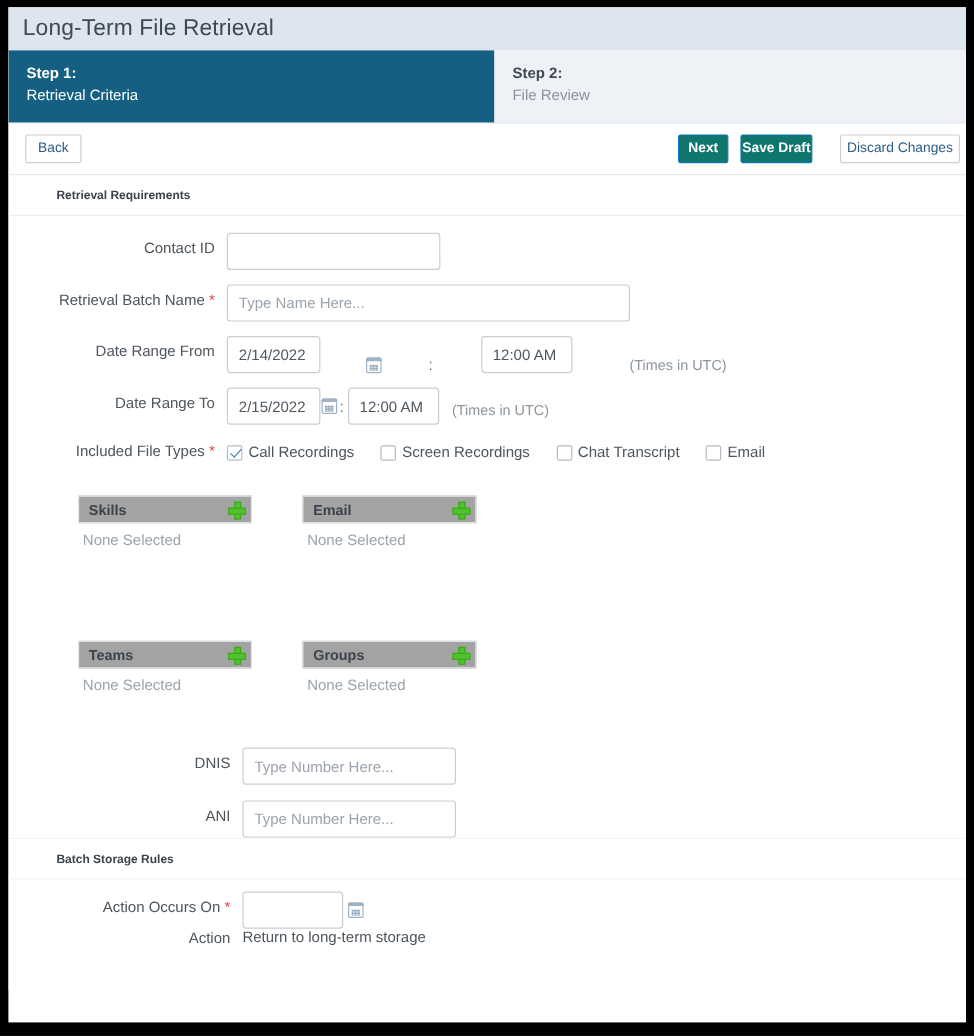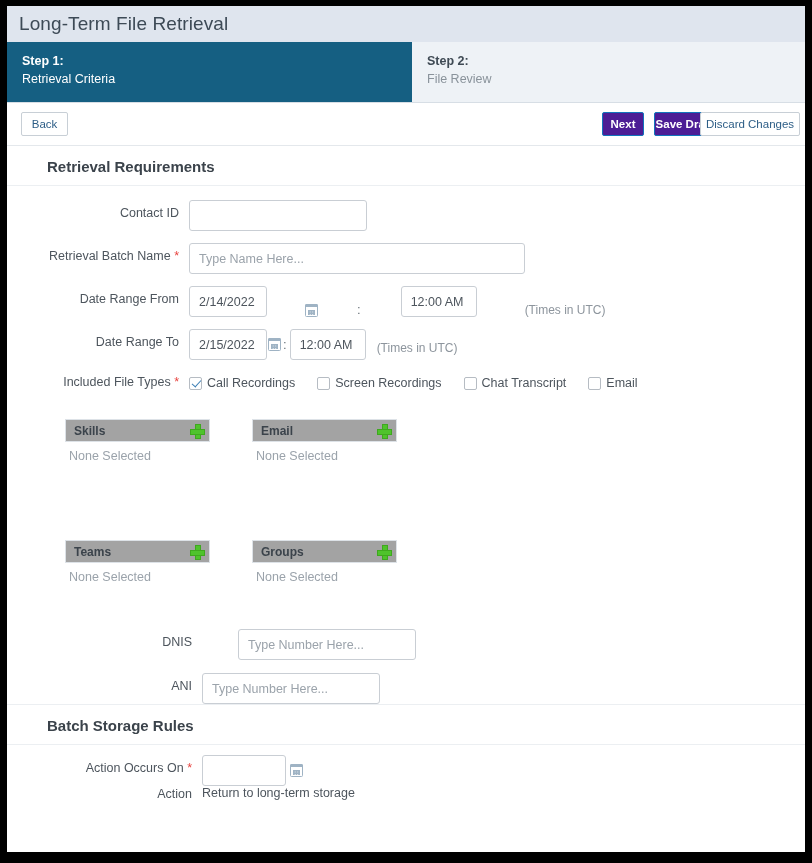--- a/index.html
+++ b/index.html
@@ -101,35 +101,34 @@
     justify-content: center;
     padding: 0 10px;
     white-space: nowrap;
   }
   .btn-secondary {
     background: #ffffff;
     border: 1px solid #c8cfd6;
     color: #2c5d86;
   }
   .btn-primary {
-    background: #4c1d95;
+    background: #0f766e;
     border: 1px solid #1274bc;
     color: #ffffff;
     font-weight: bold;
-    margin-left: 37px;
   }
   #btn-back  { left: 14px;  width: 47px; }
   #btn-next  { left: 558px; width: 42px; }
   #btn-save  { left: 610px; width: 60px; }
   #btn-disc  { left: 693px; width: 100px; }
 
   
   .section-head {
     padding: 12px 0 10px 40px;
-    font-size: 15px;
+    font-size: 10px;
     font-weight: bold;
     color: #3b434b;
     border-bottom: 1px solid #eceff2;
     background: #ffffff;
   }
   .section-body { background: #ffffff; position: relative; }
 
   .row {
     display: flex;
     align-items: flex-start;
@@ -402,21 +401,21 @@
       </div>
 
       <div class="picker" style="left:245px; top:354px;">
         <div class="phead">
           <span class="ptitle">Groups</span>
           <span class="plus"></span>
         </div>
         <div class="pbody">None Selected</div>
       </div>
 
-      <div class="row" style="position:absolute; left:0; right:0; top:443px;gap:36px;">
+      <div class="row" style="position:absolute; left:0; right:0; top:443px;">
         <div class="lbl" style="width:195px; flex:0 0 195px;">DNIS</div>
         <div class="ctl">
           <input class="txt w-num" type="text" placeholder="Type Number Here..." style="">
         </div>
       </div>
 
       <div class="row" style="position:absolute; left:0; right:0; top:487px;">
         <div class="lbl" style="width:195px; flex:0 0 195px;">ANI</div>
         <div class="ctl">
           <input class="txt w-num" type="text" placeholder="Type Number Here..." style="">

